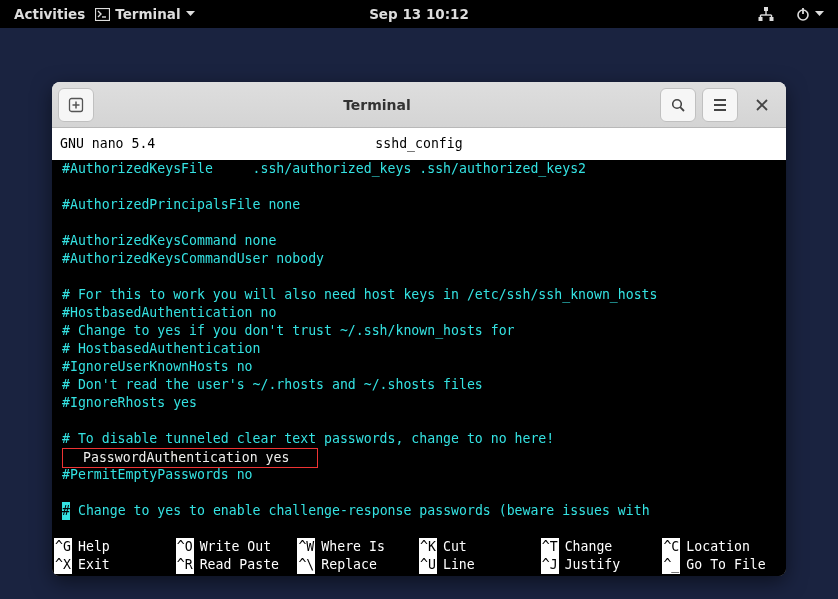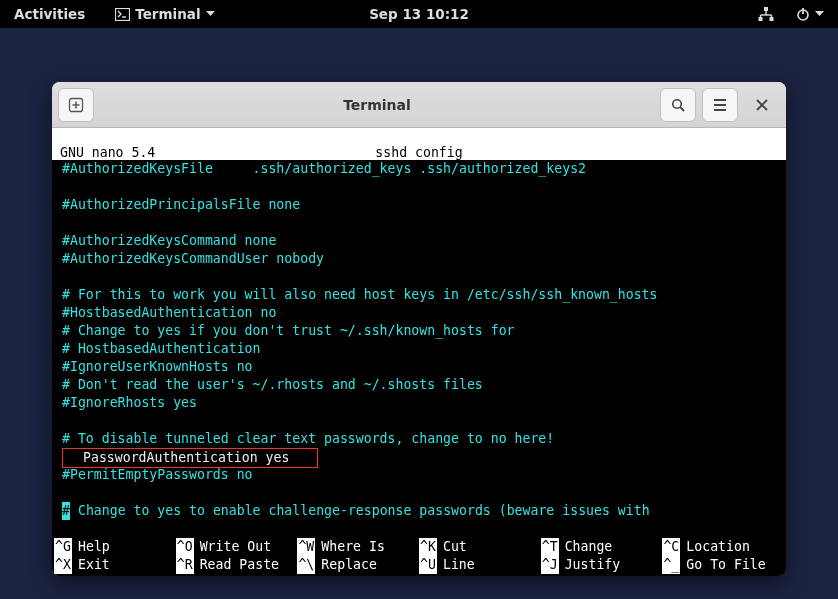--- a/index.html
+++ b/index.html
@@ -16,21 +16,21 @@
   .gnome-bar {
     height: 28px;
     background: #000;
     color: #ddd;
     display: flex;
     align-items: center;
     font-size: 13.5px;
     padding: 0 14px;
     justify-content: space-between;
   }
-  .gnome-left { display: flex; align-items: center; gap: 30px; }
+  .gnome-left { display: flex; align-items: center; gap: 10px; }
   .gnome-center { position: absolute; left: 50%; transform: translateX(-50%); font-weight: 600; }
   .gnome-right { display: flex; align-items: center; gap: 22px; }
   .gnome-item { display: inline-flex; align-items: center; gap: 5px; font-weight: 600; }
   .chev-down { display:inline-block; }
   .gnome-right svg { display:block; }
 
   
   .desktop {
     position: absolute;
     top: 28px; left: 0; right: 0; bottom: 0;
@@ -91,20 +91,21 @@
     padding: 0;
     width: 100%;
     overflow:hidden;
   }
   .nano-header {
     background: #fff;
     color: #000;
     display:flex;
     padding: 16px 2px;
     height:26px;
+    align-items:center;
   }
   .nano-header .nh-left { padding-left: 6px; }
   .nano-header .nh-center { position:absolute; left:50%; transform:translateX(-50%); }
   .cyan { color: #34e2e2; }
   .white { color: #eeeeec; }
   .content-area {
     padding: 0 2px 0 2px;
     white-space: pre;
     margin-left: 8px;
   }

